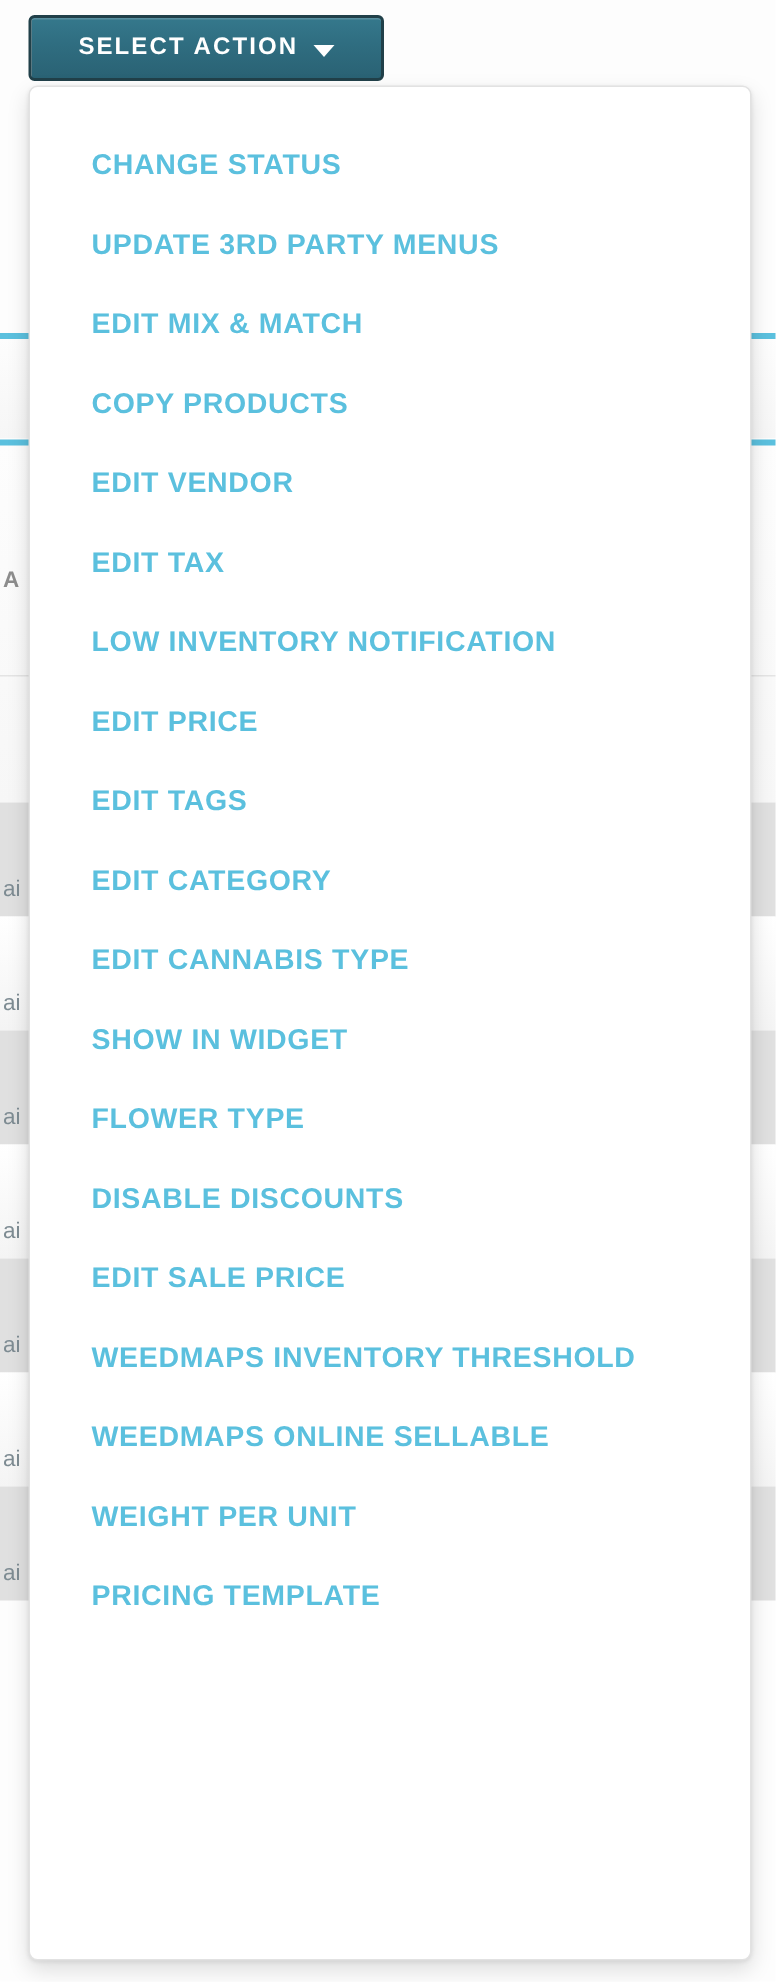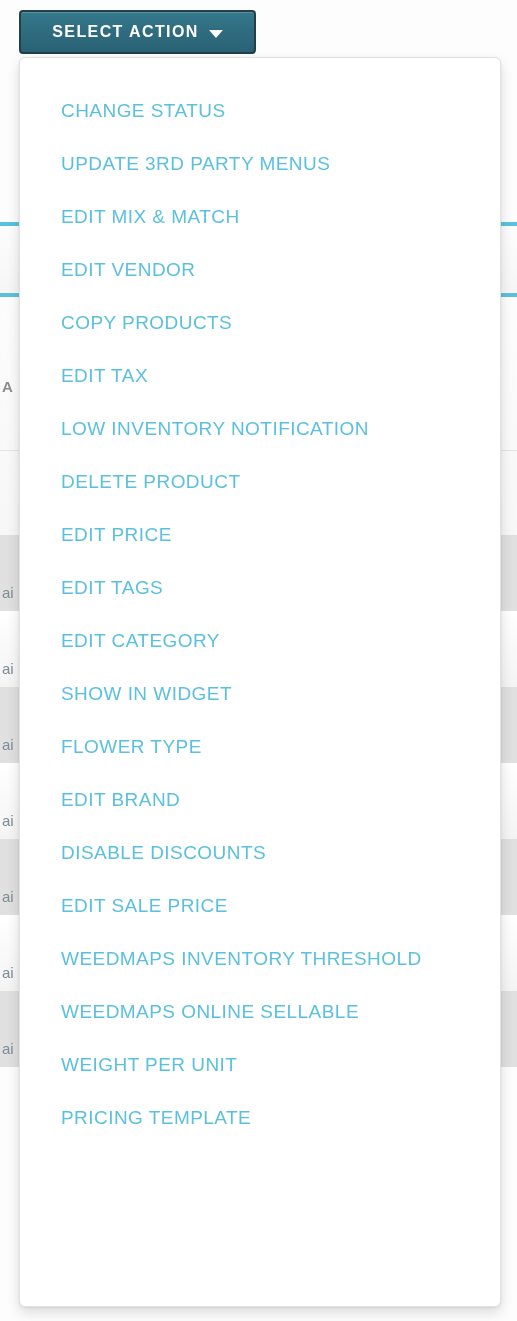--- a/index.html
+++ b/index.html
@@ -131,21 +131,21 @@
     z-index: 50;
     padding: 26px 0 30px 0;
   }
   .menu-item {
     display: block;
     height: 53px;
     line-height: 53px;
     padding: 0 22px 0 41px;
     color: #5bc0de;
     font-size: 19px;
-    font-weight: normal;
+    font-weight: bold;
     letter-spacing: .45px;
     text-transform: uppercase;
     white-space: nowrap;
     cursor: pointer;
     text-decoration: none;
     font-family: "Liberation Sans", sans-serif;
   }
 </style>
 </head>
 <body>
@@ -189,30 +189,29 @@
 
 <div id="select-action-button">
   <span>SELECT ACTION</span>
   <span class="caret"></span>
 </div>
 
 <div id="action-menu">
   <a class="menu-item" href="#">CHANGE STATUS</a>
   <a class="menu-item" href="#">UPDATE 3RD PARTY MENUS</a>
   <a class="menu-item" href="#">EDIT MIX &amp; MATCH</a>
+  <a class="menu-item" href="#">COPY PRODUCTS</a>
   <a class="menu-item" href="#">EDIT VENDOR</a>
-  <a class="menu-item" href="#">COPY PRODUCTS</a>
   <a class="menu-item" href="#">EDIT TAX</a>
   <a class="menu-item" href="#">LOW INVENTORY NOTIFICATION</a>
-  <a class="menu-item" href="#">DELETE PRODUCT</a>
   <a class="menu-item" href="#">EDIT PRICE</a>
   <a class="menu-item" href="#">EDIT TAGS</a>
   <a class="menu-item" href="#">EDIT CATEGORY</a>
+  <a class="menu-item" href="#">EDIT CANNABIS TYPE</a>
   <a class="menu-item" href="#">SHOW IN WIDGET</a>
   <a class="menu-item" href="#">FLOWER TYPE</a>
-  <a class="menu-item" href="#">EDIT BRAND</a>
   <a class="menu-item" href="#">DISABLE DISCOUNTS</a>
   <a class="menu-item" href="#">EDIT SALE PRICE</a>
   <a class="menu-item" href="#">WEEDMAPS INVENTORY THRESHOLD</a>
   <a class="menu-item" href="#">WEEDMAPS ONLINE SELLABLE</a>
   <a class="menu-item" href="#">WEIGHT PER UNIT</a>
   <a class="menu-item" href="#">PRICING TEMPLATE</a>
 </div>
 
 </body></html>

